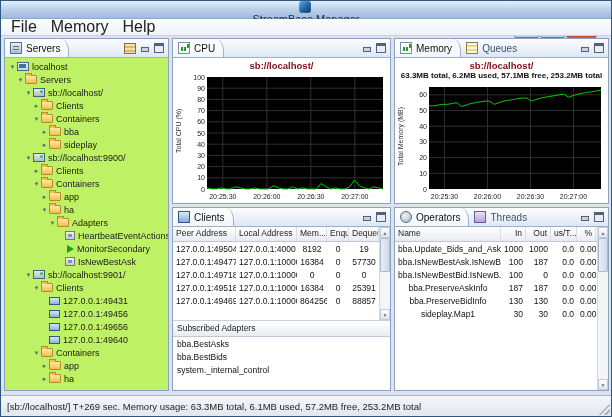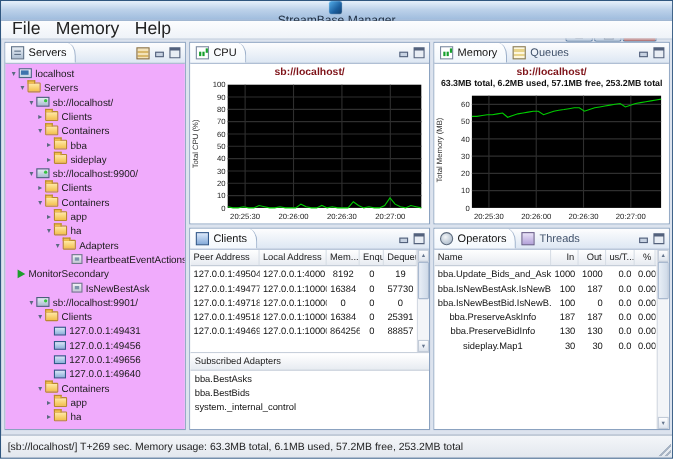--- a/index.html
+++ b/index.html
@@ -32,21 +32,21 @@
   .pbtn-max::after{content:"";position:absolute;inset:0;border:1px solid #53617c;border-top-width:3px;background:#e8edf4;}
   .pcontent{position:absolute;left:0;right:0;top:19px;bottom:0;background:#fff;overflow:hidden;}
 
   #servers-panel{left:3px;top:37px;width:165px;height:353px;}
   #cpu-panel{left:171px;top:37px;width:219px;height:166px;}
   #memory-panel{left:393px;top:37px;width:215px;height:166px;}
   #clients-panel{left:171px;top:206px;width:219px;height:184px;}
   #operators-panel{left:393px;top:206px;width:215px;height:184px;}
 
   
-  .tree{position:absolute;inset:19px 0 0 0;overflow:hidden;padding-top:2px;background:#f0abfc;}
+  .tree{position:absolute;inset:19px 0 0 0;overflow:hidden;padding-top:2px;background:#bef264;}
   .trow{display:flex;align-items:center;height:13px;white-space:nowrap;}
   .texp{width:9px;font-size:7px;color:#5a6a80;text-align:center;flex:none;}
   .ticon{flex:none;margin-right:3px;position:relative;}
   .tlabel{font-size:9px;color:#1a1a1a;overflow:hidden;}
 
   .i-folder{width:12px;height:9px;background:linear-gradient(#ffe9a6,#f2bf4d);border:1px solid #b8892f;border-radius:1px;}
   .i-folder::before{content:"";position:absolute;top:-3px;left:-1px;width:5px;height:2px;background:#f2bf4d;border:1px solid #b8892f;border-bottom:none;}
   .i-computer{width:12px;height:9px;border:1px solid #4f6884;background:linear-gradient(#eef3f9,#c2d2e3);}
   .i-computer::after{content:"";position:absolute;inset:1px 2px 2px 1px;background:#3e74ad;}
   .i-server{width:12px;height:9px;border:1px solid #49607a;background:linear-gradient(#e4ebf3,#a9bccf);}
@@ -206,21 +206,21 @@
         <div class="trow" style="padding-left: 43px;">
           <span class="texp">▾</span>
           <span class="ticon i-folder"></span>
           <span class="tlabel">Adapters</span>
         </div>
         <div class="trow" style="padding-left: 51px;">
           <span class="texp"></span>
           <span class="ticon i-adapter"></span>
           <span class="tlabel">HeartbeatEventActions</span>
         </div>
-        <div class="trow" style="">
+        <div class="trow" style="padding-left: 51px;">
           <span class="texp"></span>
           <span class="ticon i-green-arrow"></span>
           <span class="tlabel">MonitorSecondary</span>
         </div>
         <div class="trow" style="padding-left: 51px;">
           <span class="texp"></span>
           <span class="ticon i-adapter"></span>
           <span class="tlabel">IsNewBestAsk</span>
         </div>
         <div class="trow" style="padding-left: 19px;">

